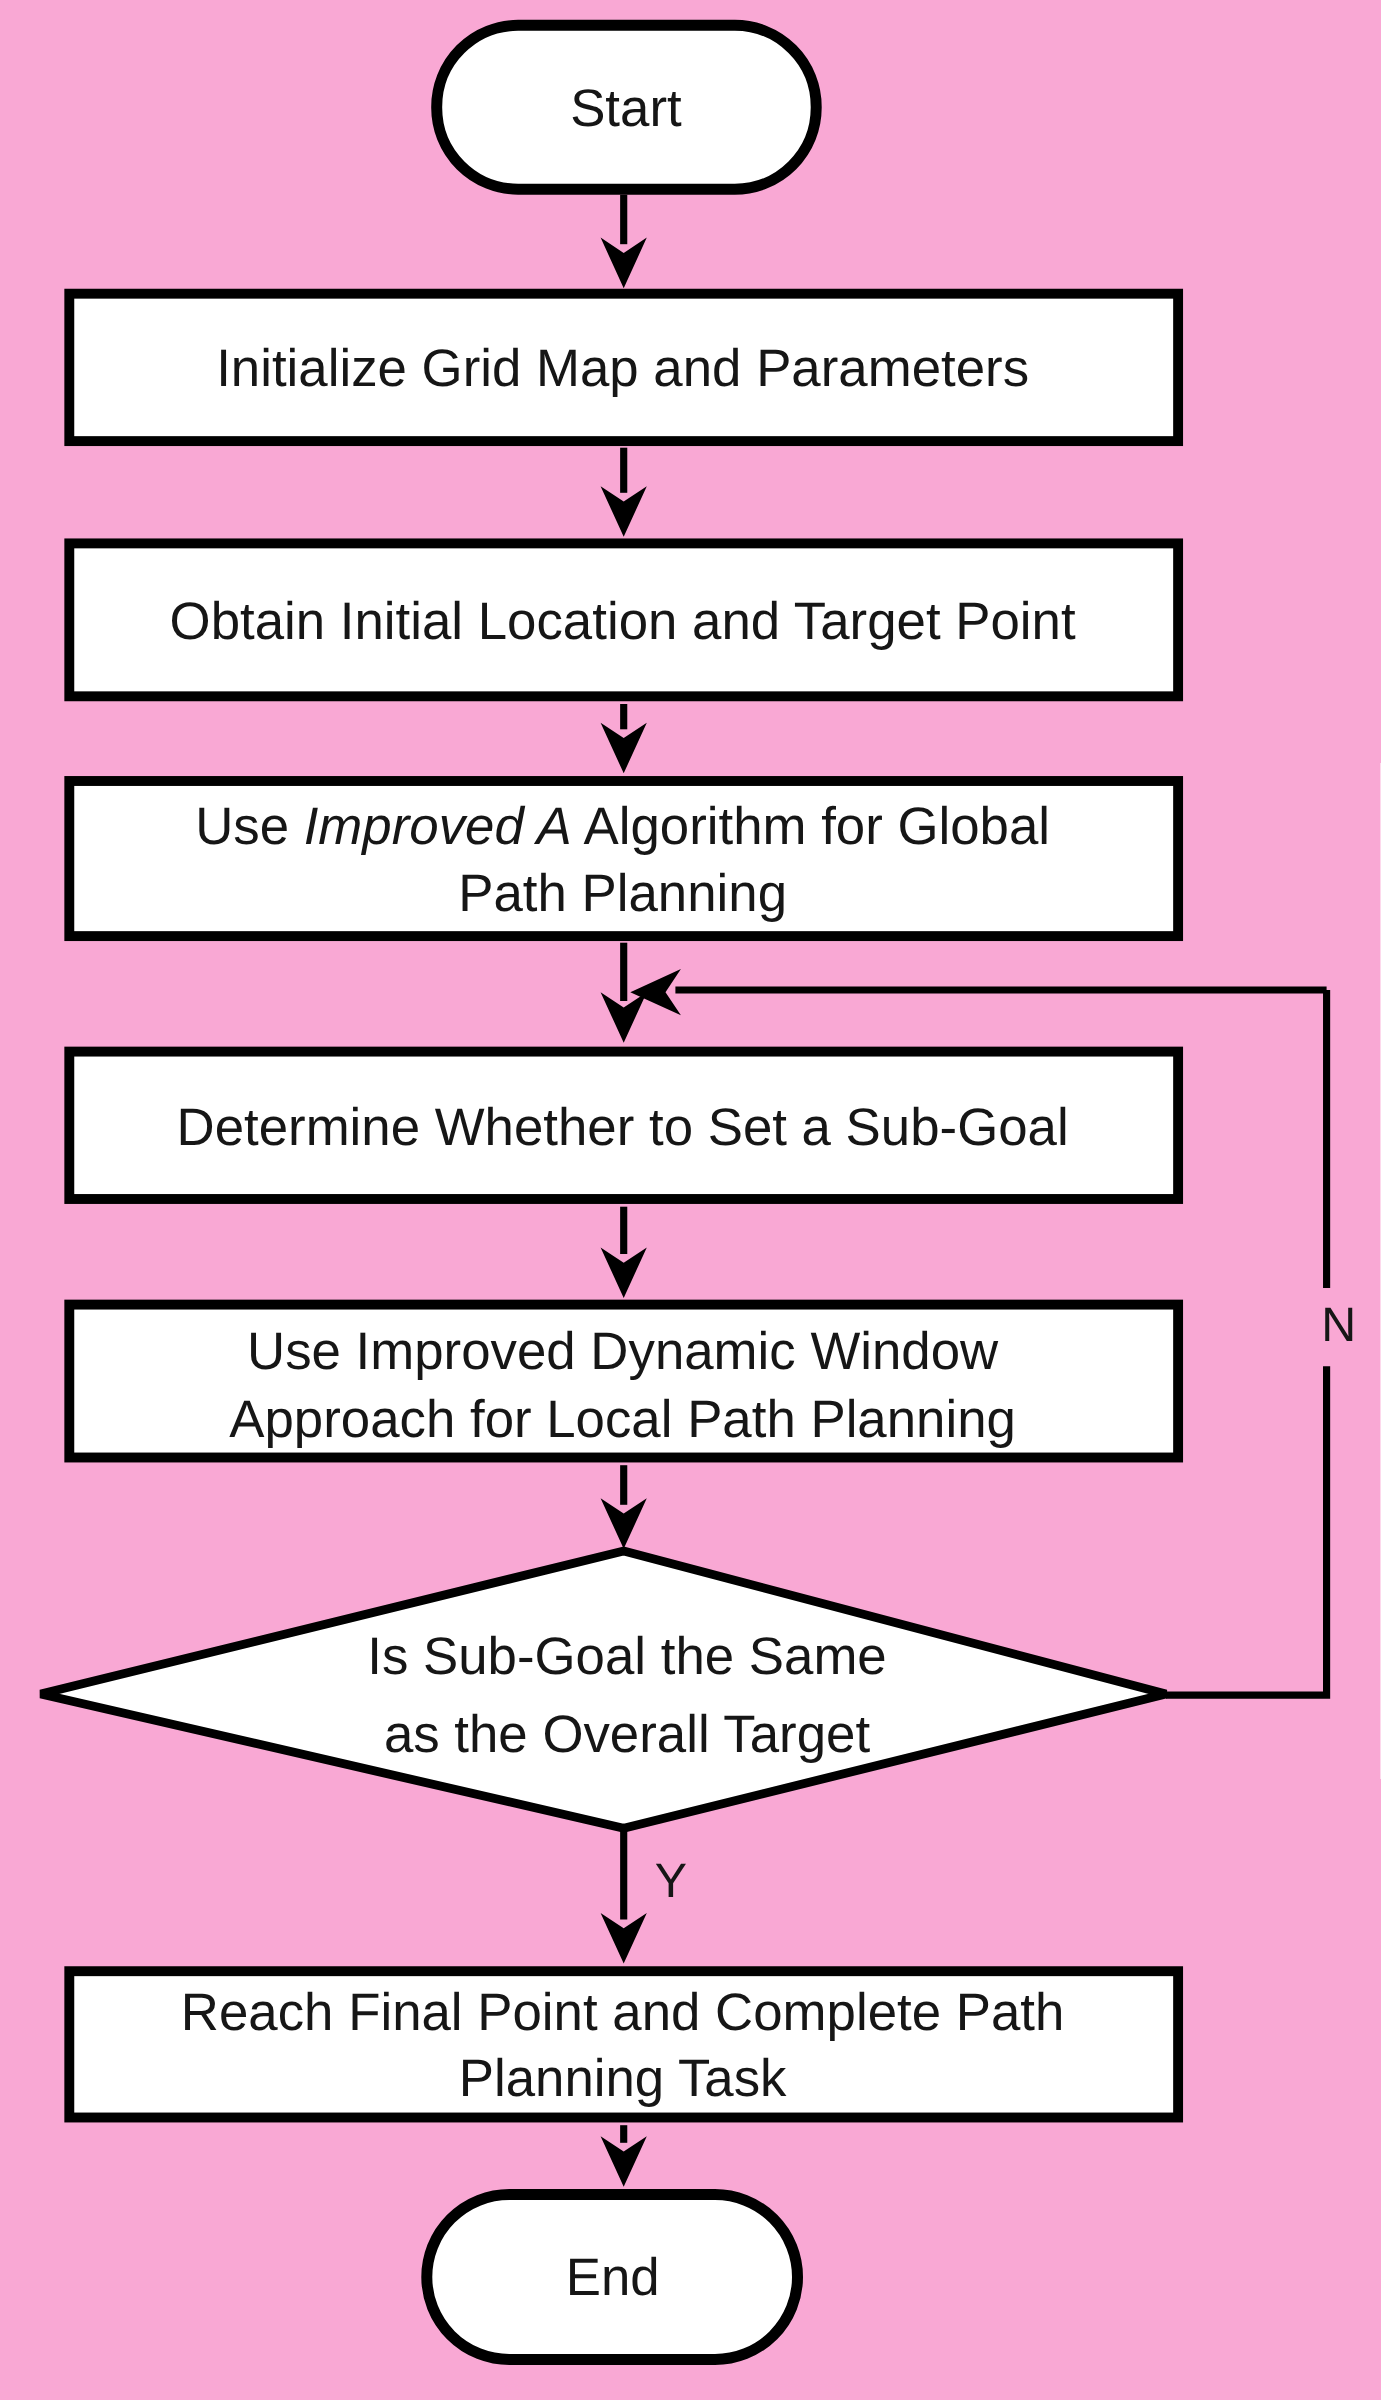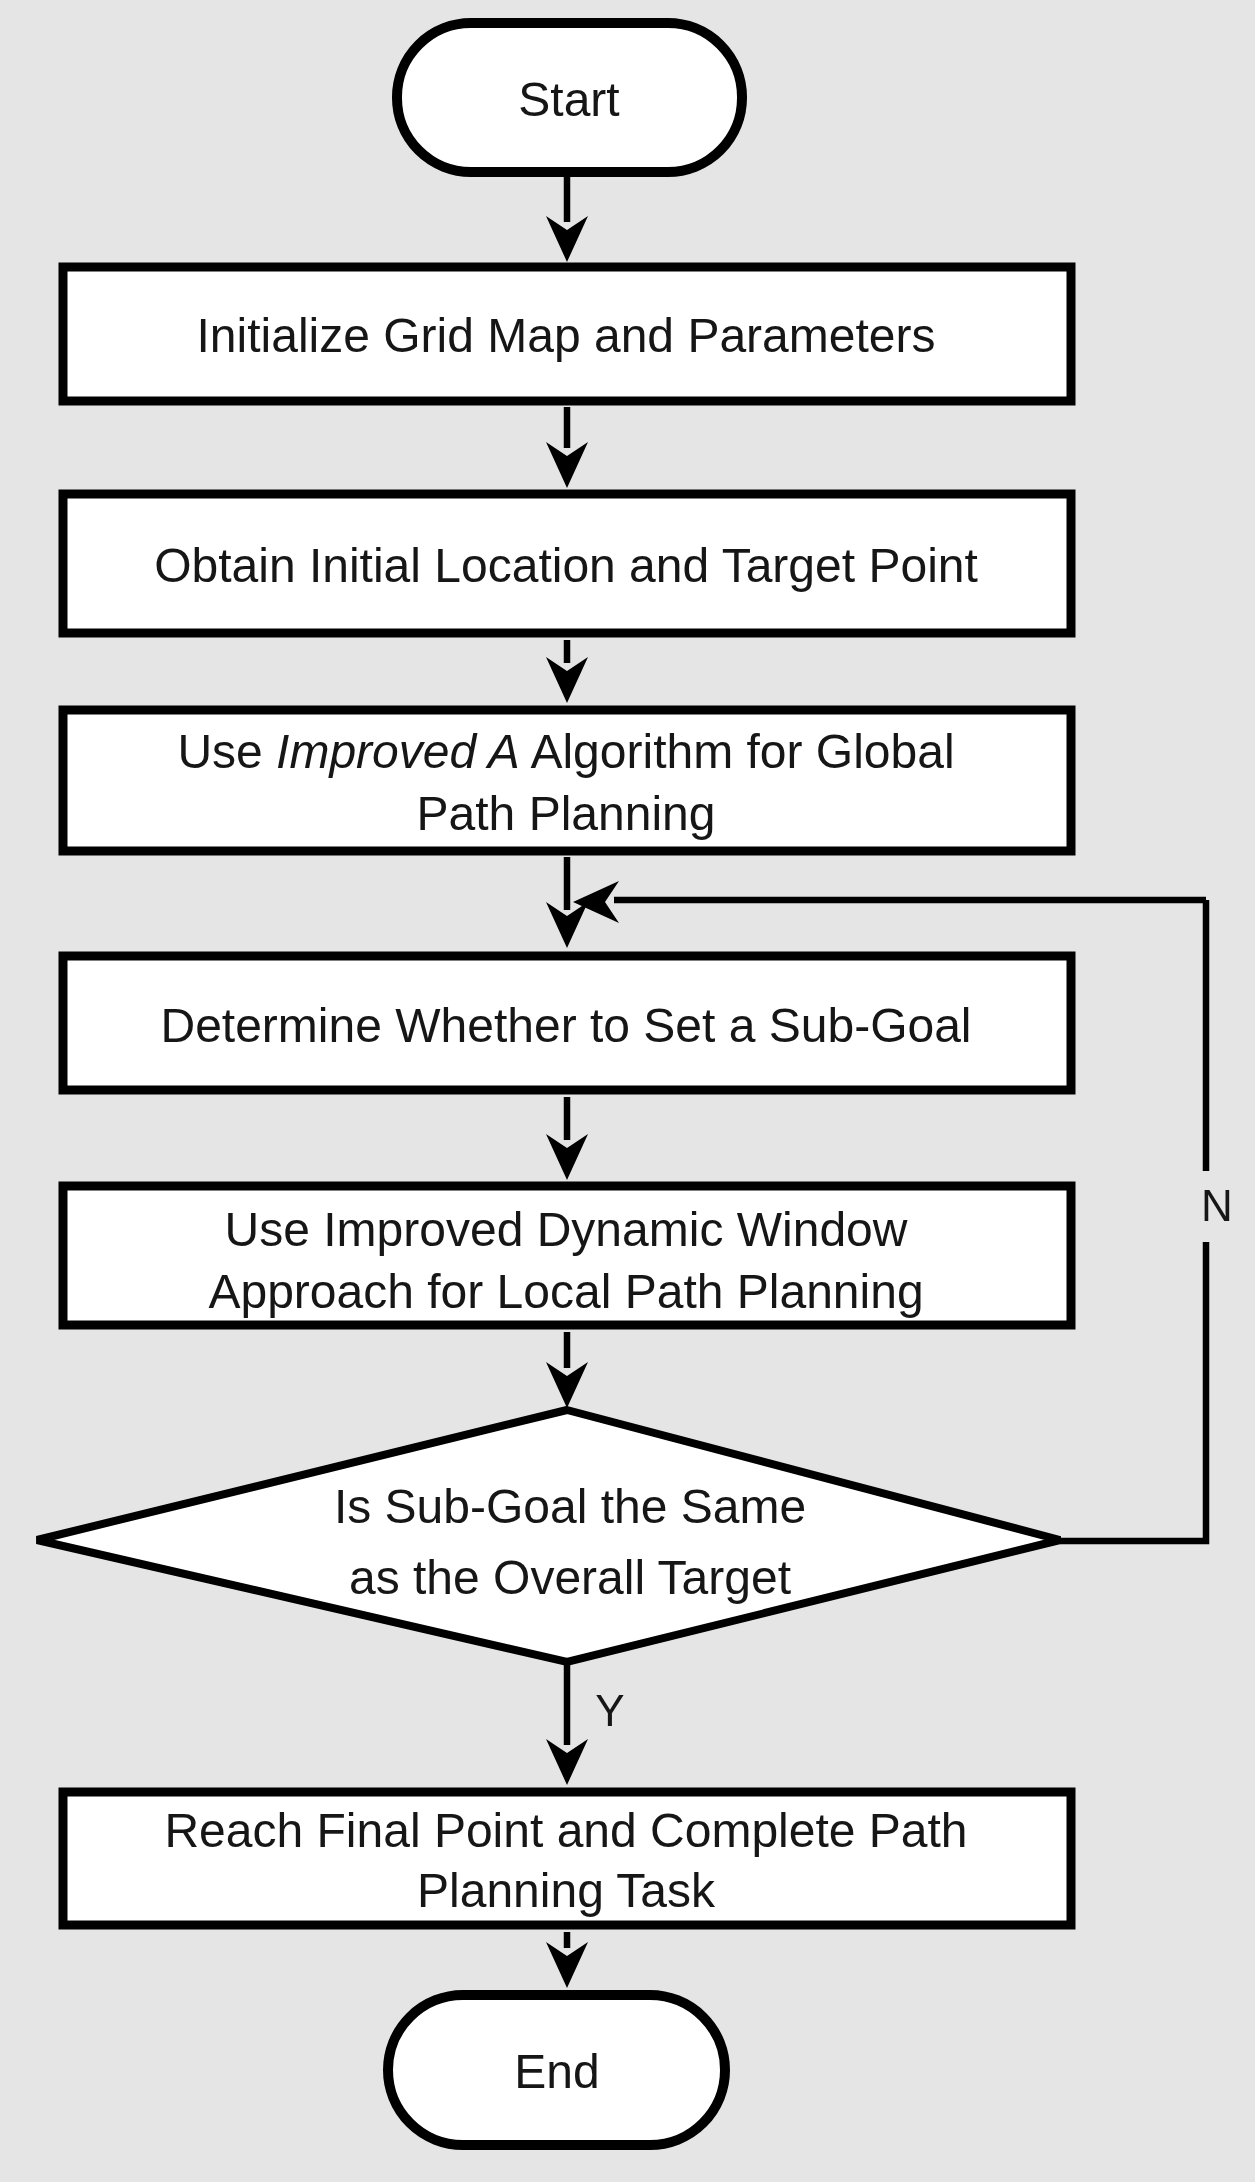--- a/index.html
+++ b/index.html
@@ -3,21 +3,21 @@
 <meta charset="utf-8">
 <style>
   html, body {
     margin: 0;
     padding: 0;
     background: #ffffff;
   }
   .page {
     width: 1255px;
     height: 2182px;
-    background: #e5e5e5;
+    background: #f9a8d4;
     position: relative;
   }
   svg.diagram {
     display: block;
   }
   .shape {
     fill: #ffffff;
     stroke: #000000;
   }
   .rect-shape   { stroke-width: 9; }

